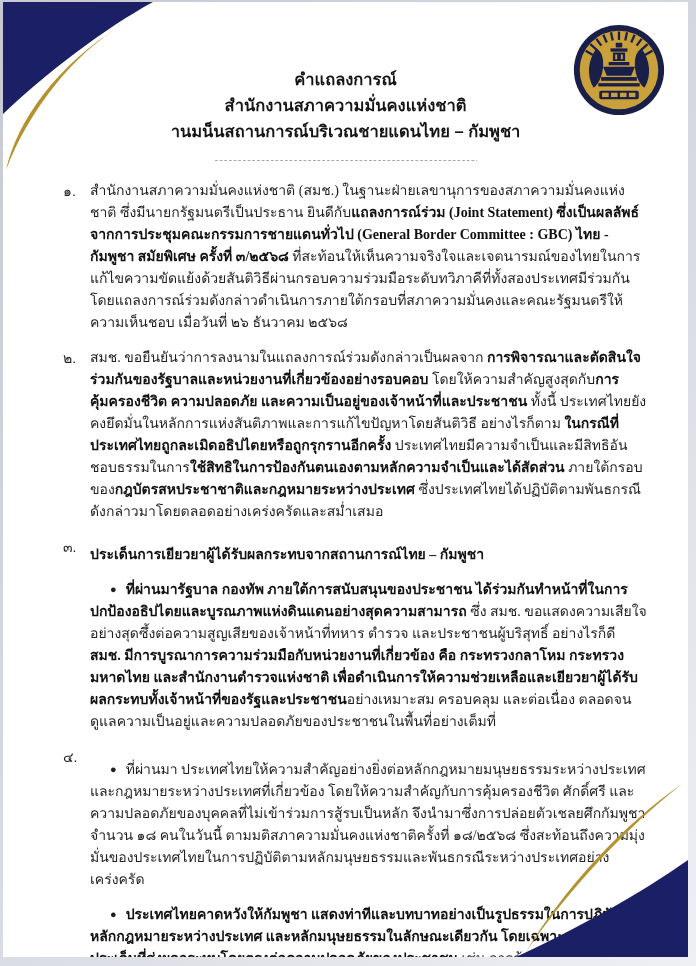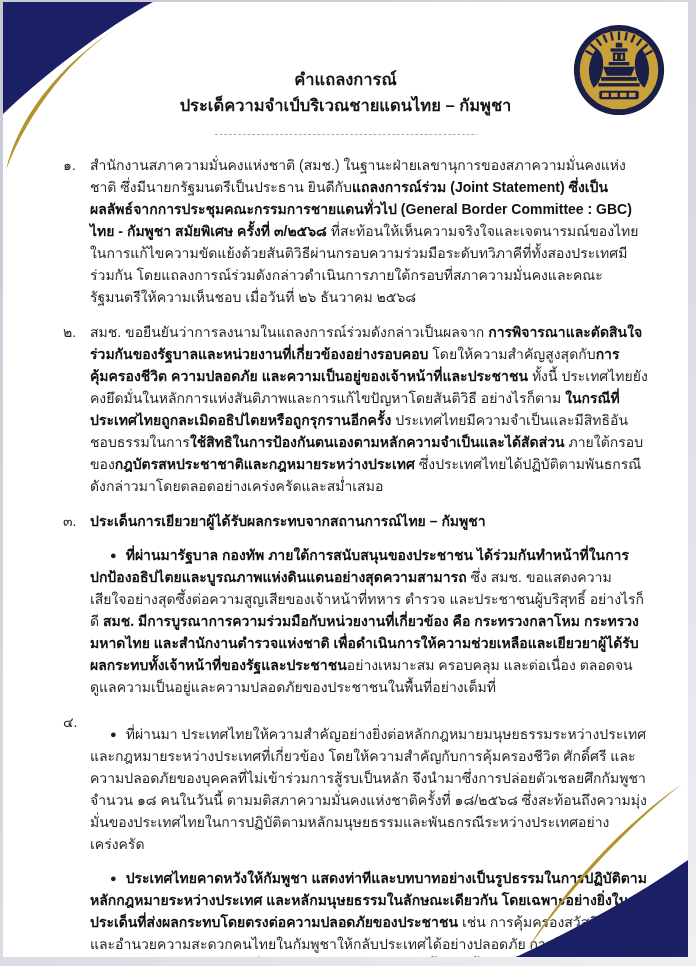--- a/index.html
+++ b/index.html
@@ -18,23 +18,23 @@
   
   .emblem{position:absolute;top:21px;right:22px;width:94px;height:94px;}
   
   .head{margin-top:64px;text-align:center;color:#141414;}
   .head .t{font-weight:bold;font-size:16.5px;line-height:26px;}
   .sep{width:262px;margin:8px auto 0;overflow:hidden;white-space:nowrap;color:#9a9a9a;font-size:11px;letter-spacing:1px;line-height:14px;text-align:left;}
   
   .bodytext{margin-top:14px;padding:0 40px 0 60px;font-size:14px;line-height:22px;color:var(--ink);text-align:left;}
   .item{display:flex;margin-top:13px;}
   .num{flex:none;width:27px;}
-  .ibody{flex:1;min-width:0;}
+  .ibody{flex:1;min-width:0;font-family:Liberation Serif, serif;}
   .b{font-weight:bold;color:#111;}
-  p.h{font-weight:bold;color:#111;}
+  p.h{font-weight:bold;color:#111;margin-top:8px;}
   p.bullet{margin-top:12px;text-indent:20px;}
   .bm{margin-right:9px;font-size:11px;vertical-align:1px;}
 </style>
 </head>
 <body>
 
 <div class="photo">
   <div class="page">
 
     <svg class="decor tl" viewBox="0 0 175 185" aria-hidden="true">
@@ -85,21 +85,22 @@
         <rect x="29" y="72" width="42" height="9" rx="2" fill="var(--emblem-navy)"></rect>
         <rect x="32" y="74.2" width="7" height="4.6" fill="var(--emblem-gold)"></rect>
         <rect x="41.5" y="74.2" width="7" height="4.6" fill="var(--emblem-gold)"></rect>
         <rect x="51" y="74.2" width="7" height="4.6" fill="var(--emblem-gold)"></rect>
         <rect x="60.5" y="74.2" width="7" height="4.6" fill="var(--emblem-gold)"></rect>
       </g>
     </svg>
 
     <header class="head">
       <div class="t">คำแถลงการณ์</div>
-      <div class="t">ประเด็ความจำเป์บริเวณชายแดนไทย – กัมพูชา</div>
+      <div class="t">สำนักงานสภาความมั่นคงแห่งชาติ</div>
+      <div class="t">านมน็นสถานการณ์บริเวณชายแดนไทย – กัมพูชา</div>
       <div class="sep">------------------------------------------------------------------------------------------</div>
     </header>
 
     <main class="bodytext">
 
       <section class="item">
         <span class="num">๑.</span>
         <p class="ibody"><span>สำนักงานสภาความมั่นคงแห่งชาติ (สมช.) ในฐานะฝ่ายเลขานุการของสภาความมั่นคงแห่งชาติ ซึ่งมีนายกรัฐมนตรีเป็นประธาน ยินดีกับ</span><span class="b">แถลงการณ์ร่วม (Joint Statement) ซึ่งเป็นผลลัพธ์จากการประชุมคณะกรรมการชายแดนทั่วไป (General Border Committee : GBC) ไทย - กัมพูชา สมัยพิเศษ ครั้งที่ ๓/๒๕๖๘</span><span> ที่สะท้อนให้เห็นความจริงใจและเจตนารมณ์ของไทยในการแก้ไขความขัดแย้งด้วยสันติวิธีผ่านกรอบความร่วมมือระดับทวิภาคีที่ทั้งสองประเทศมีร่วมกัน โดยแถลงการณ์ร่วมดังกล่าวดำเนินการภายใต้กรอบที่สภาความมั่นคงและคณะรัฐมนตรีให้ความเห็นชอบ เมื่อวันที่ ๒๖ ธันวาคม ๒๕๖๘</span></p>
       </section>
 

